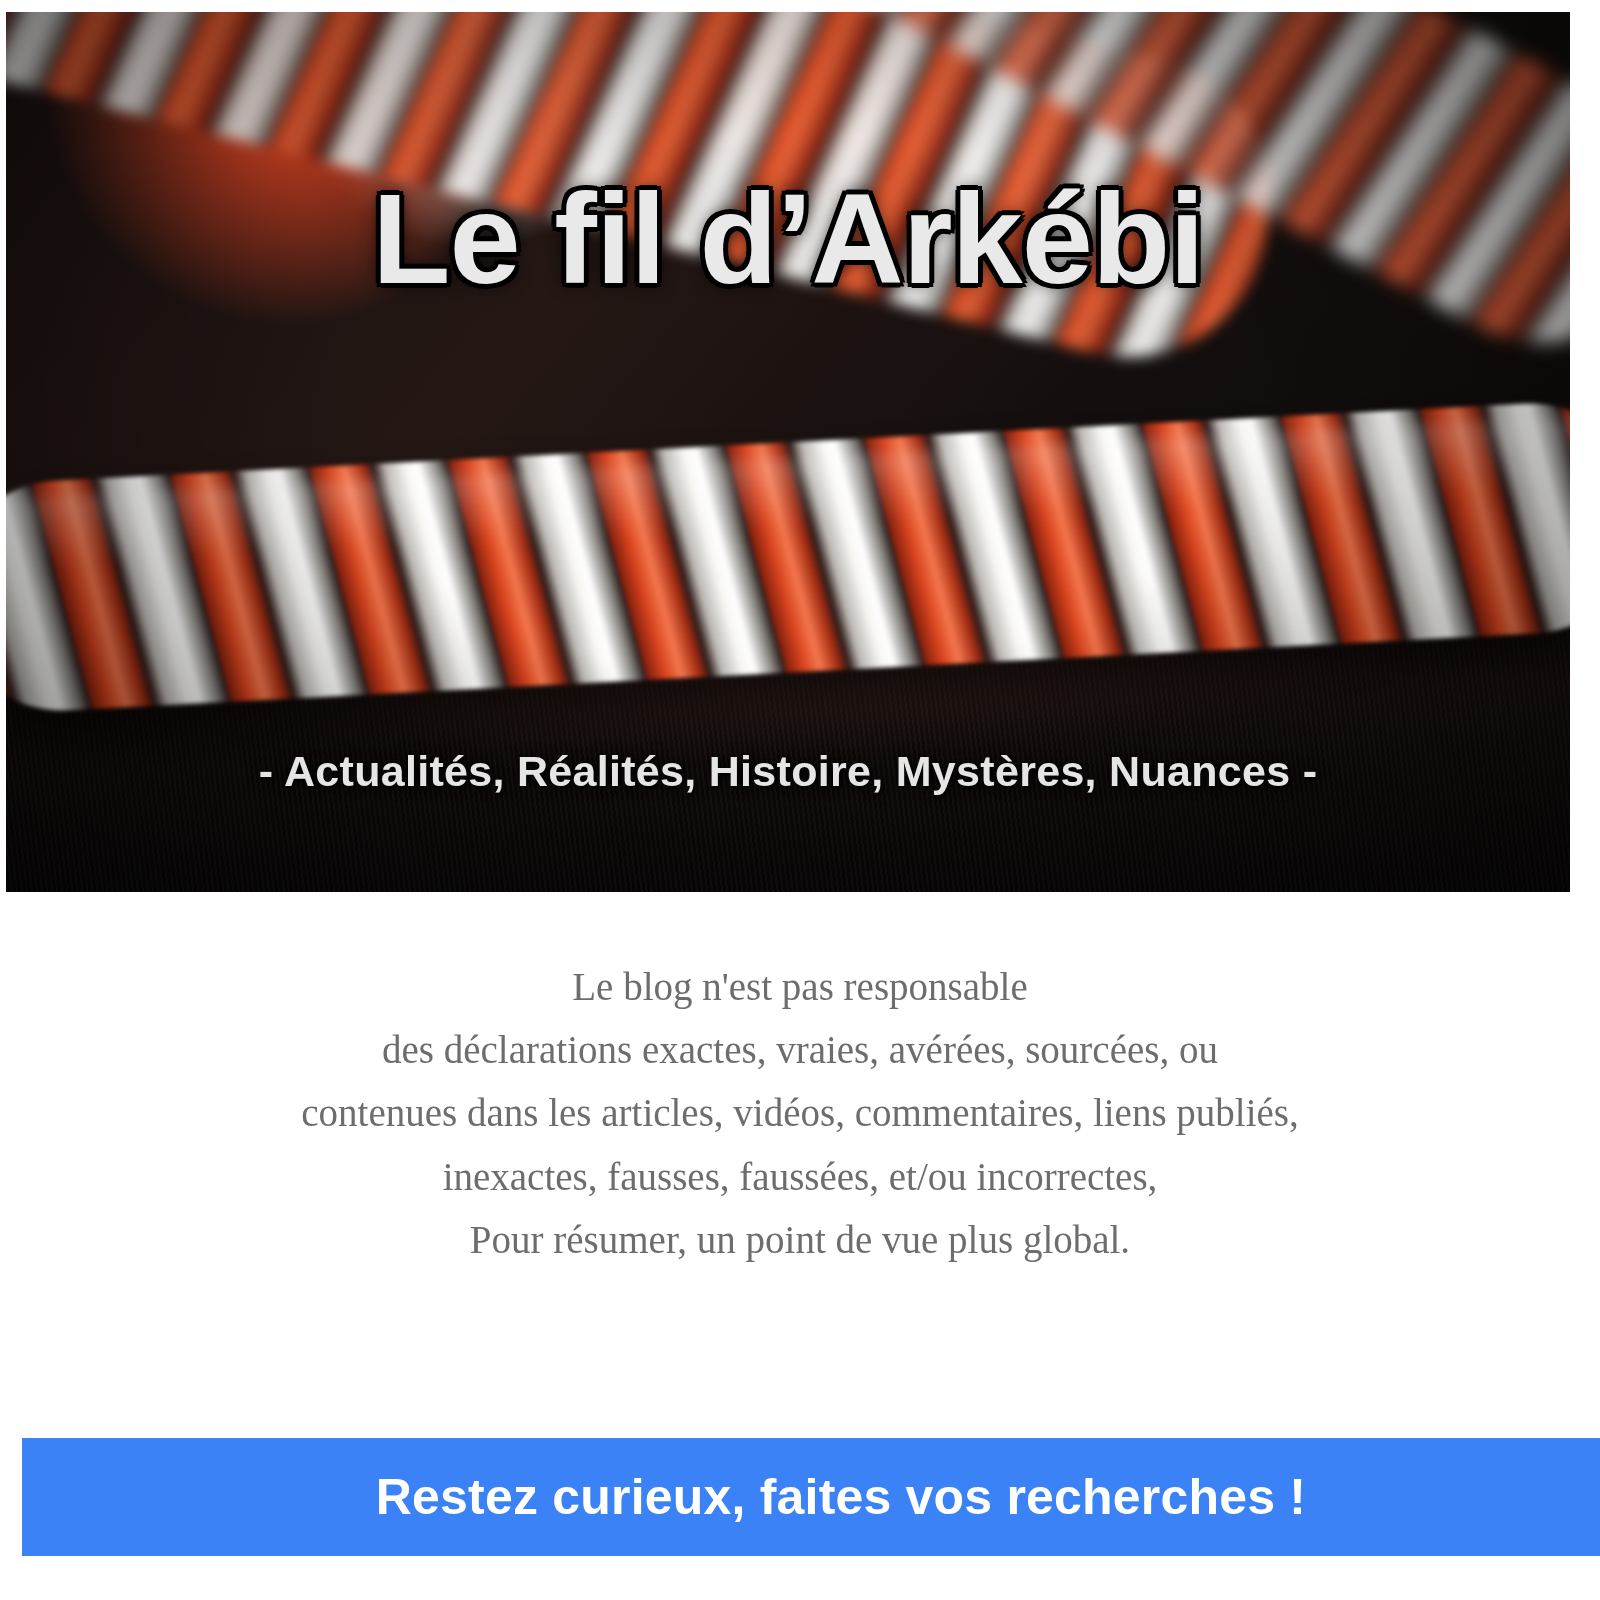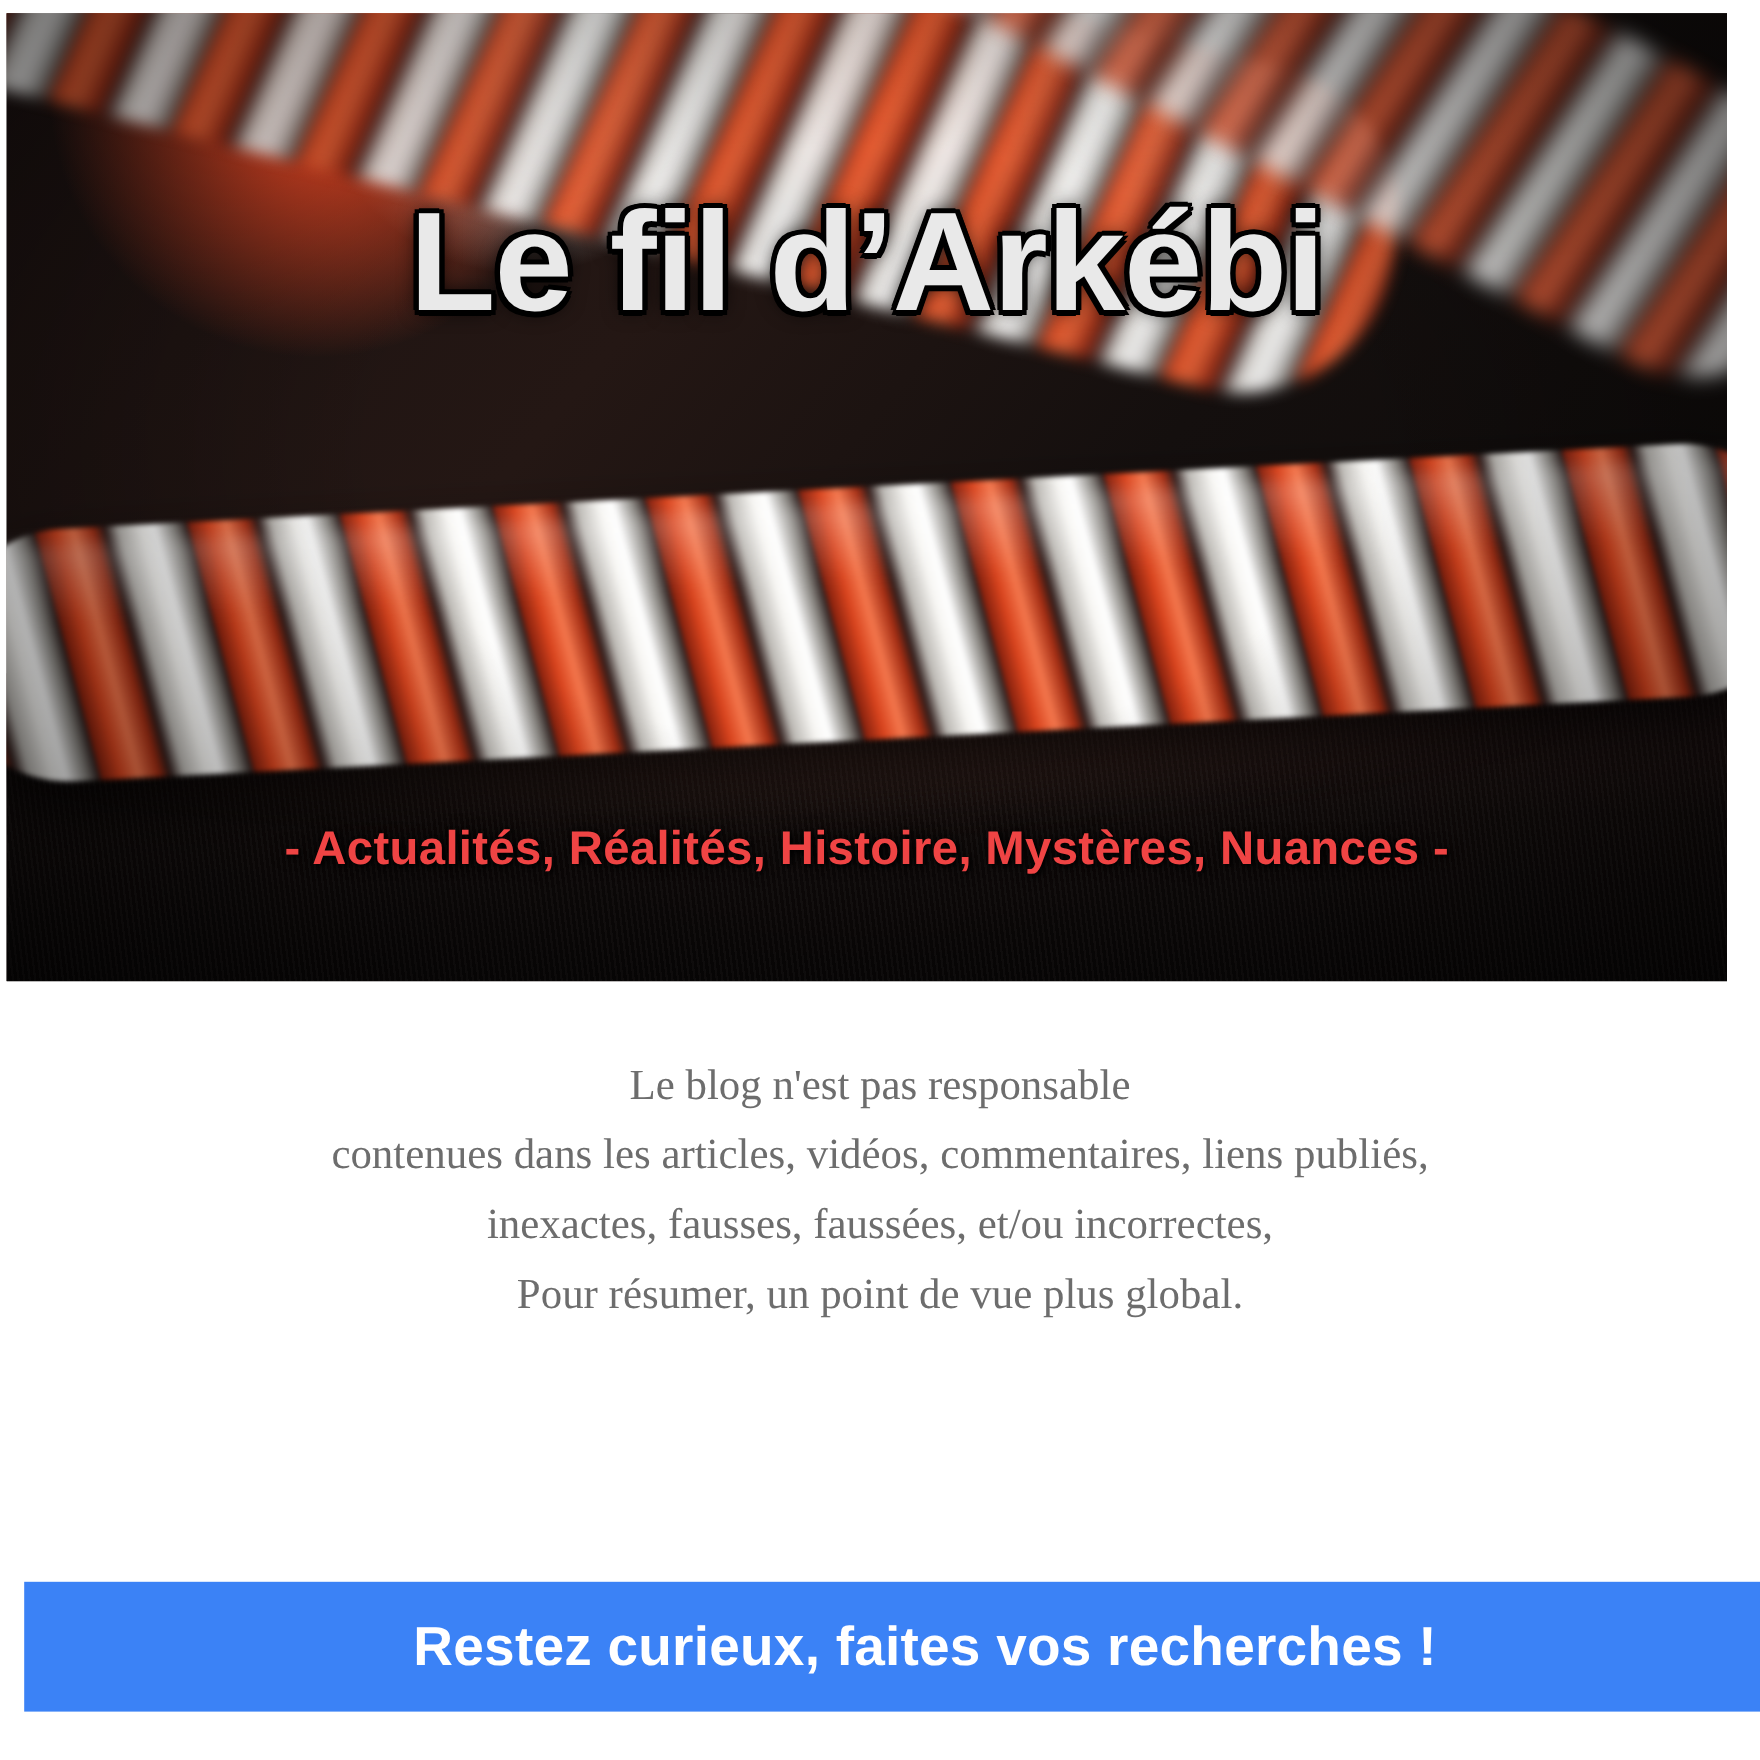--- a/index.html
+++ b/index.html
@@ -155,21 +155,21 @@
   }
 
   .hero-subtitle {
     position: absolute;
     left: 0;
     right: 0;
     top: 735px;
     text-align: center;
     font-size: 43px;
     font-weight: bold;
-    color: #ef4444;
+    color: #e5e5e5;
     letter-spacing: 0.3px;
     text-shadow: 2px 2px 5px rgba(0,0,0,0.95), 0 0 14px rgba(0,0,0,0.85);
   }
 
   
   .disclaimer {
     position: absolute;
     left: 20px;
     right: 20px;
     top: 955px;
@@ -219,20 +219,21 @@
     <div class="braid-main-hl"></div>
     <div class="vignette"></div>
 
     <div class="hero-title">Le fil d’Arkébi</div>
 
     <div class="hero-subtitle">- Actualités, Réalités, Histoire, Mystères, Nuances -</div>
   </div>
 
   <div class="disclaimer">
     <span class="line">Le blog n'est pas responsable</span>
+    <span class="line">des déclarations exactes, vraies, avérées, sourcées, ou</span>
     <span class="line">contenues dans les articles, vidéos, commentaires, liens publiés,</span>
     <span class="line">inexactes, fausses, faussées, et/ou incorrectes,</span>
     <span class="line">Pour résumer, un point de vue plus global.</span>
   </div>
 
   <div class="footer-bar">
     <div class="footer-text">Restez curieux, faites vos recherches !</div>
   </div>
 
 </div>

